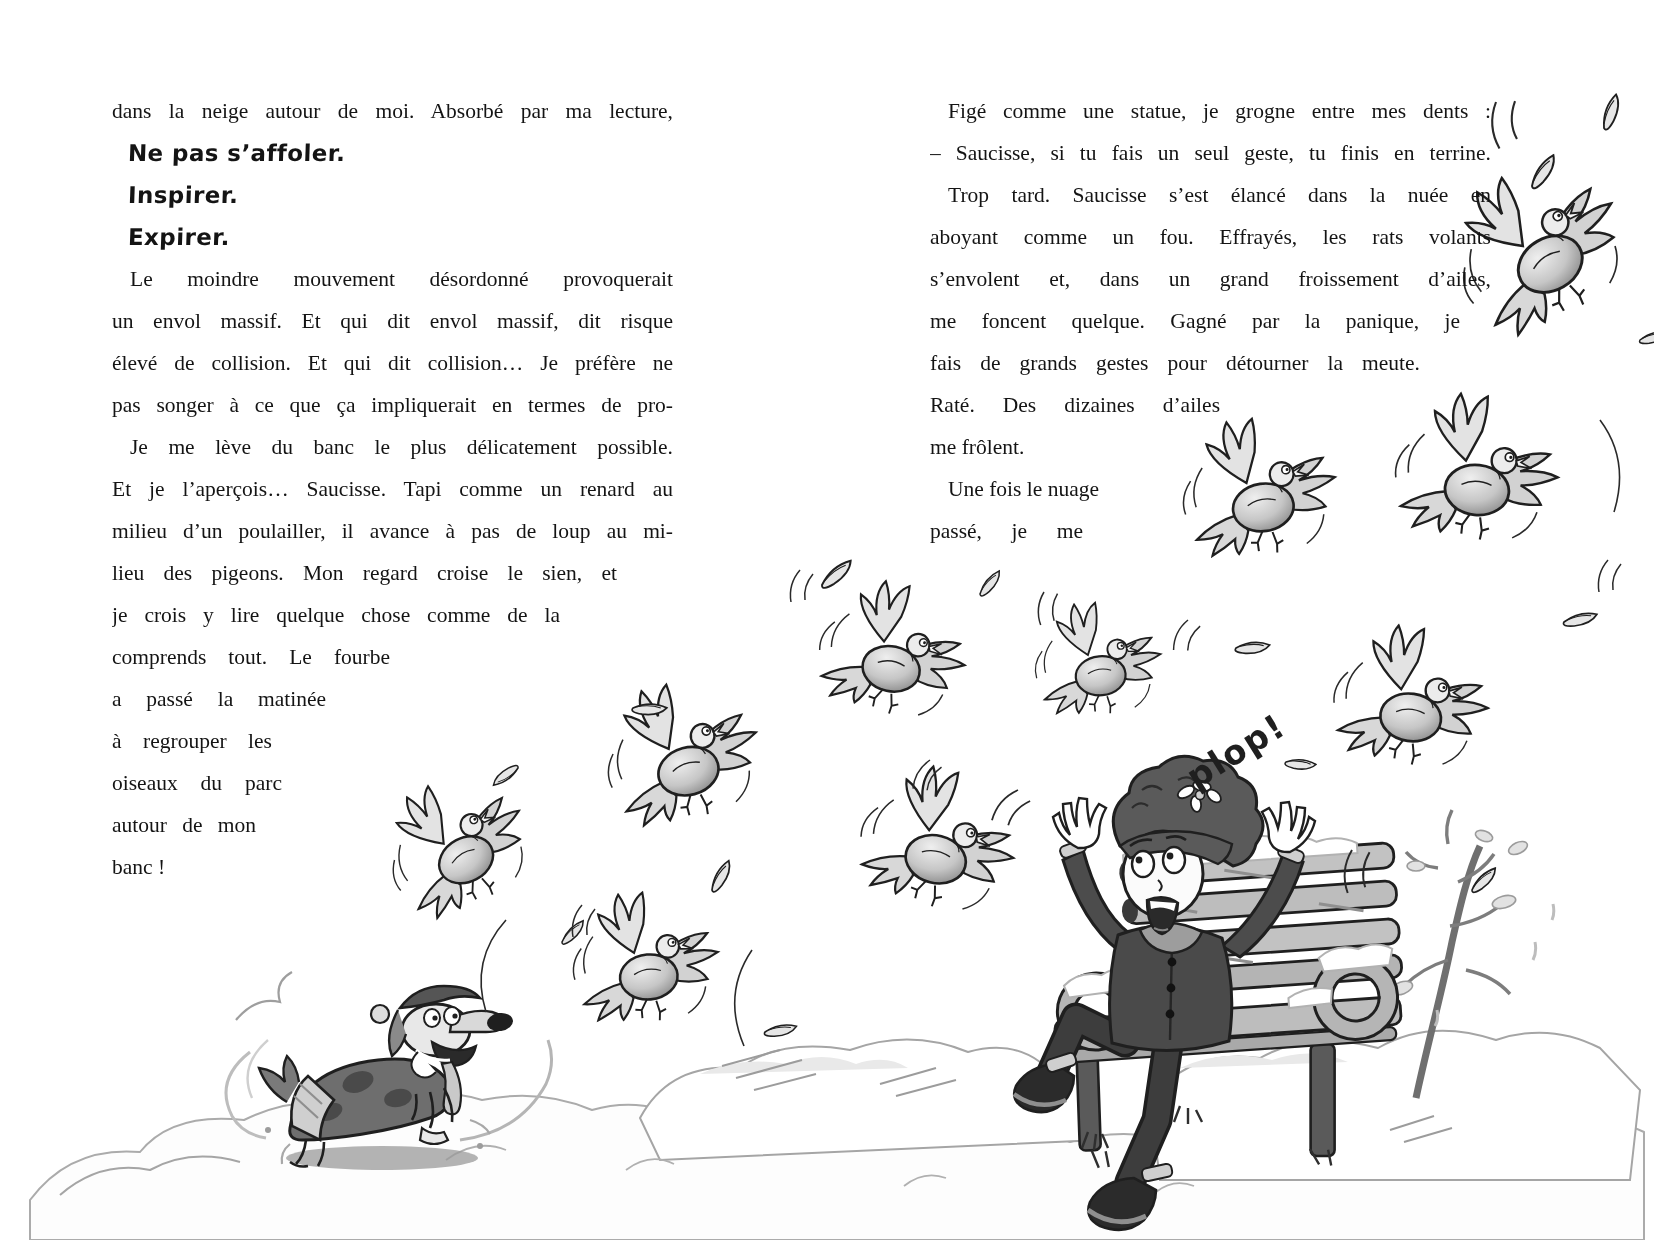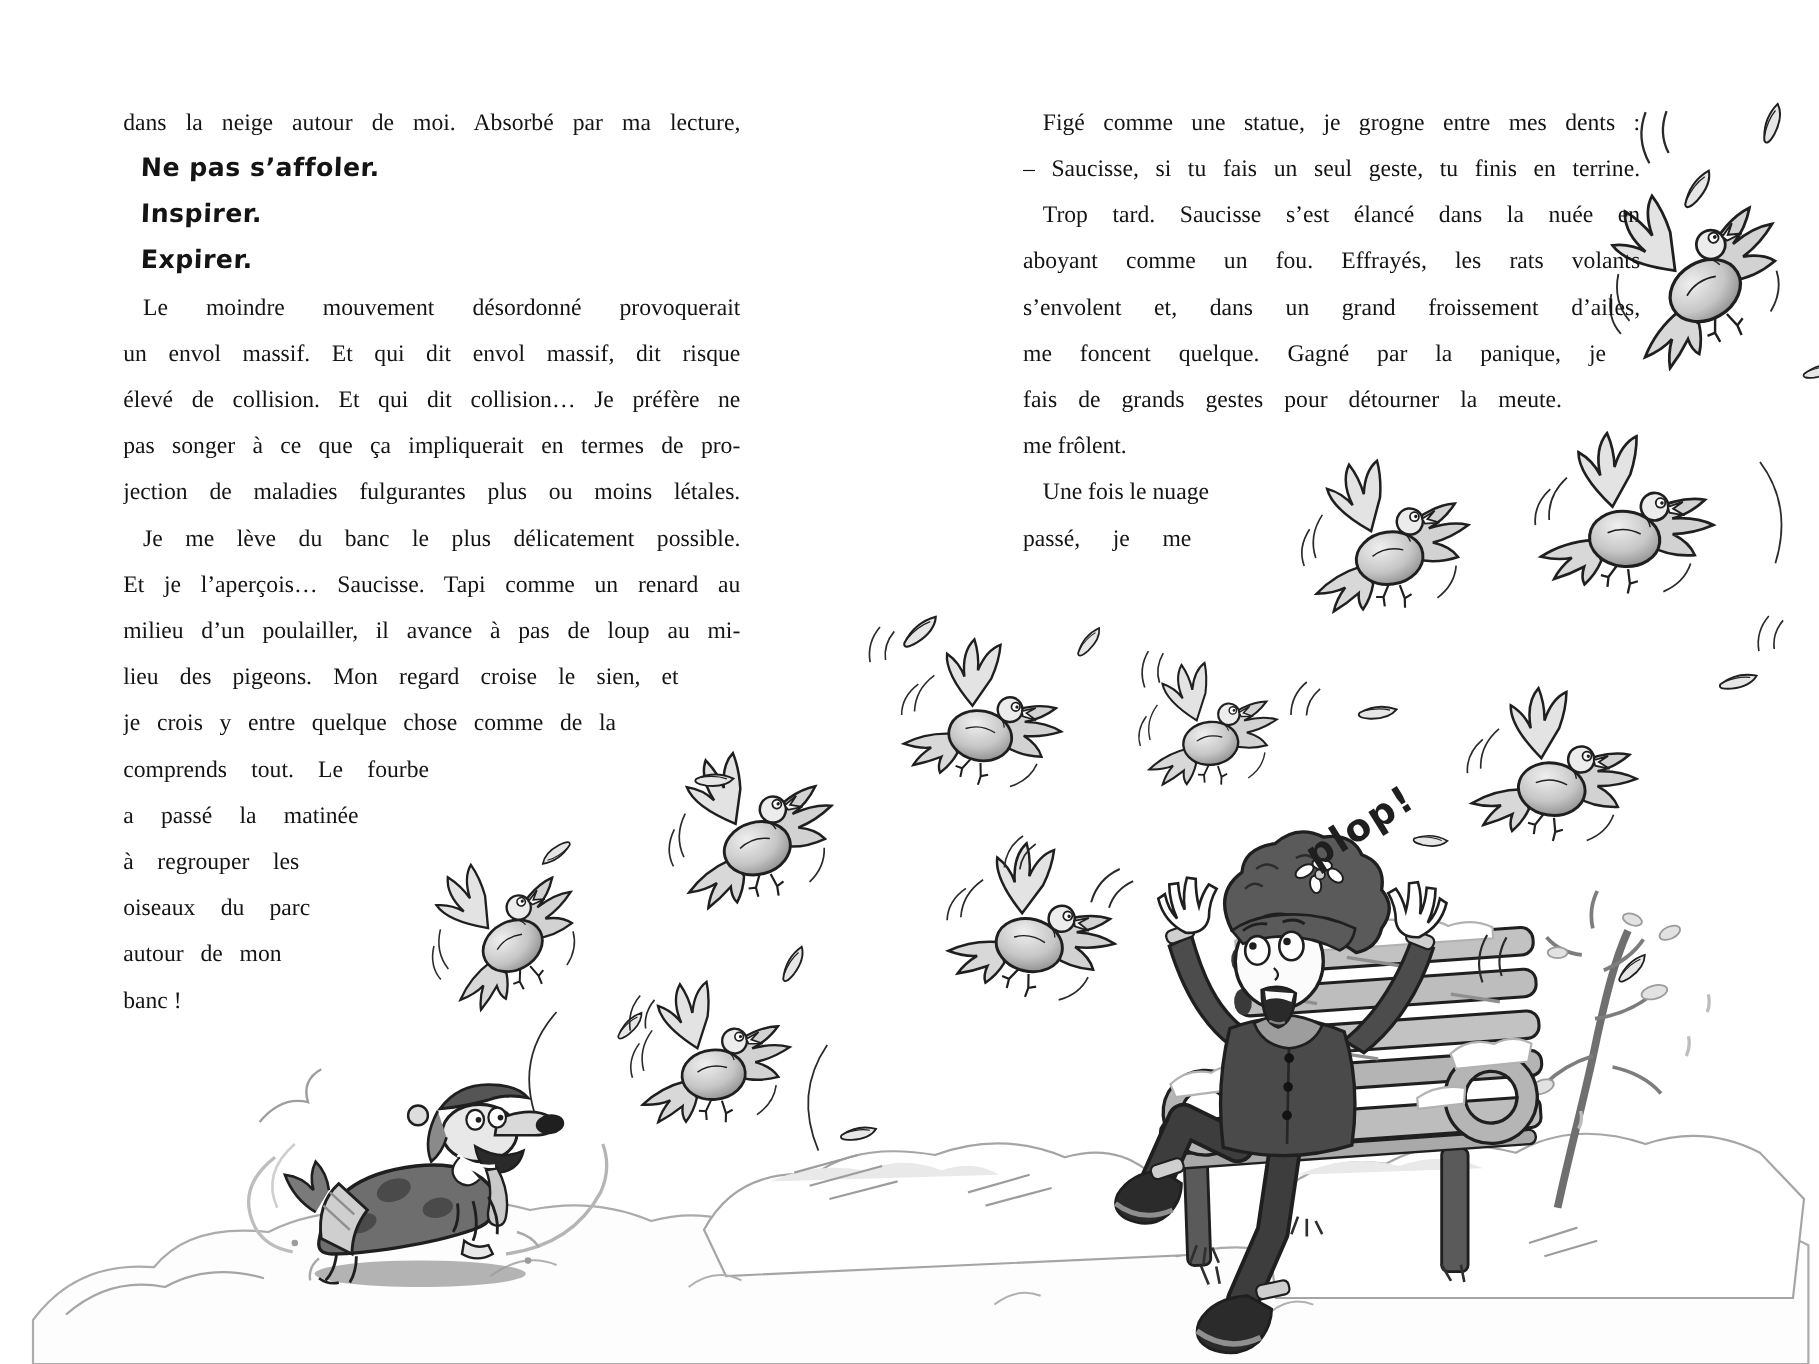--- a/index.html
+++ b/index.html
@@ -247,40 +247,40 @@
 
   <div class="page pleft">
     <div class="ln j">dans la neige autour de moi. Absorbé par ma lecture,</div>
     <div class="ln h">Ne pas s’affoler.</div>
     <div class="ln h">Inspirer.</div>
     <div class="ln h">Expirer.</div>
     <div class="ln j i">Le moindre mouvement désordonné provoquerait</div>
     <div class="ln j">un envol massif. Et qui dit envol massif, dit risque</div>
     <div class="ln j">élevé de collision. Et qui dit collision… Je préfère ne</div>
     <div class="ln j">pas songer à ce que ça impliquerait en termes de pro-</div>
-    <div class="ln j">jection de maladies fulgurantes plus ou moins létales.</div>
     <div class="ln j i">Je me lève du banc le plus délicatement possible.</div>
     <div class="ln j">Et je l’aperçois… Saucisse. Tapi comme un renard au</div>
     <div class="ln j">milieu d’un poulailler, il avance à pas de loup au mi-</div>
     <div class="ln j" style="width:505px">lieu des pigeons. Mon regard croise le sien, et</div>
-    <div class="ln j" style="width:448px">je crois y entre quelque chose comme de la</div>
+    <div class="ln j" style="width:448px">je crois y lire quelque chose comme de la</div>
     <div class="ln j" style="width:278px">comprends tout. Le fourbe</div>
     <div class="ln j" style="width:214px">a passé la matinée</div>
     <div class="ln j" style="width:160px">à regrouper les</div>
     <div class="ln j" style="width:170px">oiseaux du parc</div>
     <div class="ln j" style="width:144px">autour de mon</div>
     <div class="ln">banc !</div>
   </div>
 
   <div class="page pright">
     <div class="ln j i">Figé comme une statue, je grogne entre mes dents :</div>
     <div class="ln j">– Saucisse, si tu fais un seul geste, tu finis en terrine.</div>
     <div class="ln j i">Trop tard. Saucisse s’est élancé dans la nuée en</div>
     <div class="ln j">aboyant comme un fou. Effrayés, les rats volants</div>
     <div class="ln j">s’envolent et, dans un grand froissement d’ailes,</div>
     <div class="ln j" style="width:530px">me foncent quelque. Gagné par la panique, je</div>
     <div class="ln j" style="width:490px">fais de grands gestes pour détourner la meute.</div>
+    <div class="ln j" style="width:290px">Raté. Des dizaines d’ailes</div>
     <div class="ln">me frôlent.</div>
     <div class="ln i">Une fois le nuage</div>
     <div class="ln j" style="width:153px">passé, je me</div>
   </div>
 
 </div>
 
 </body></html>

